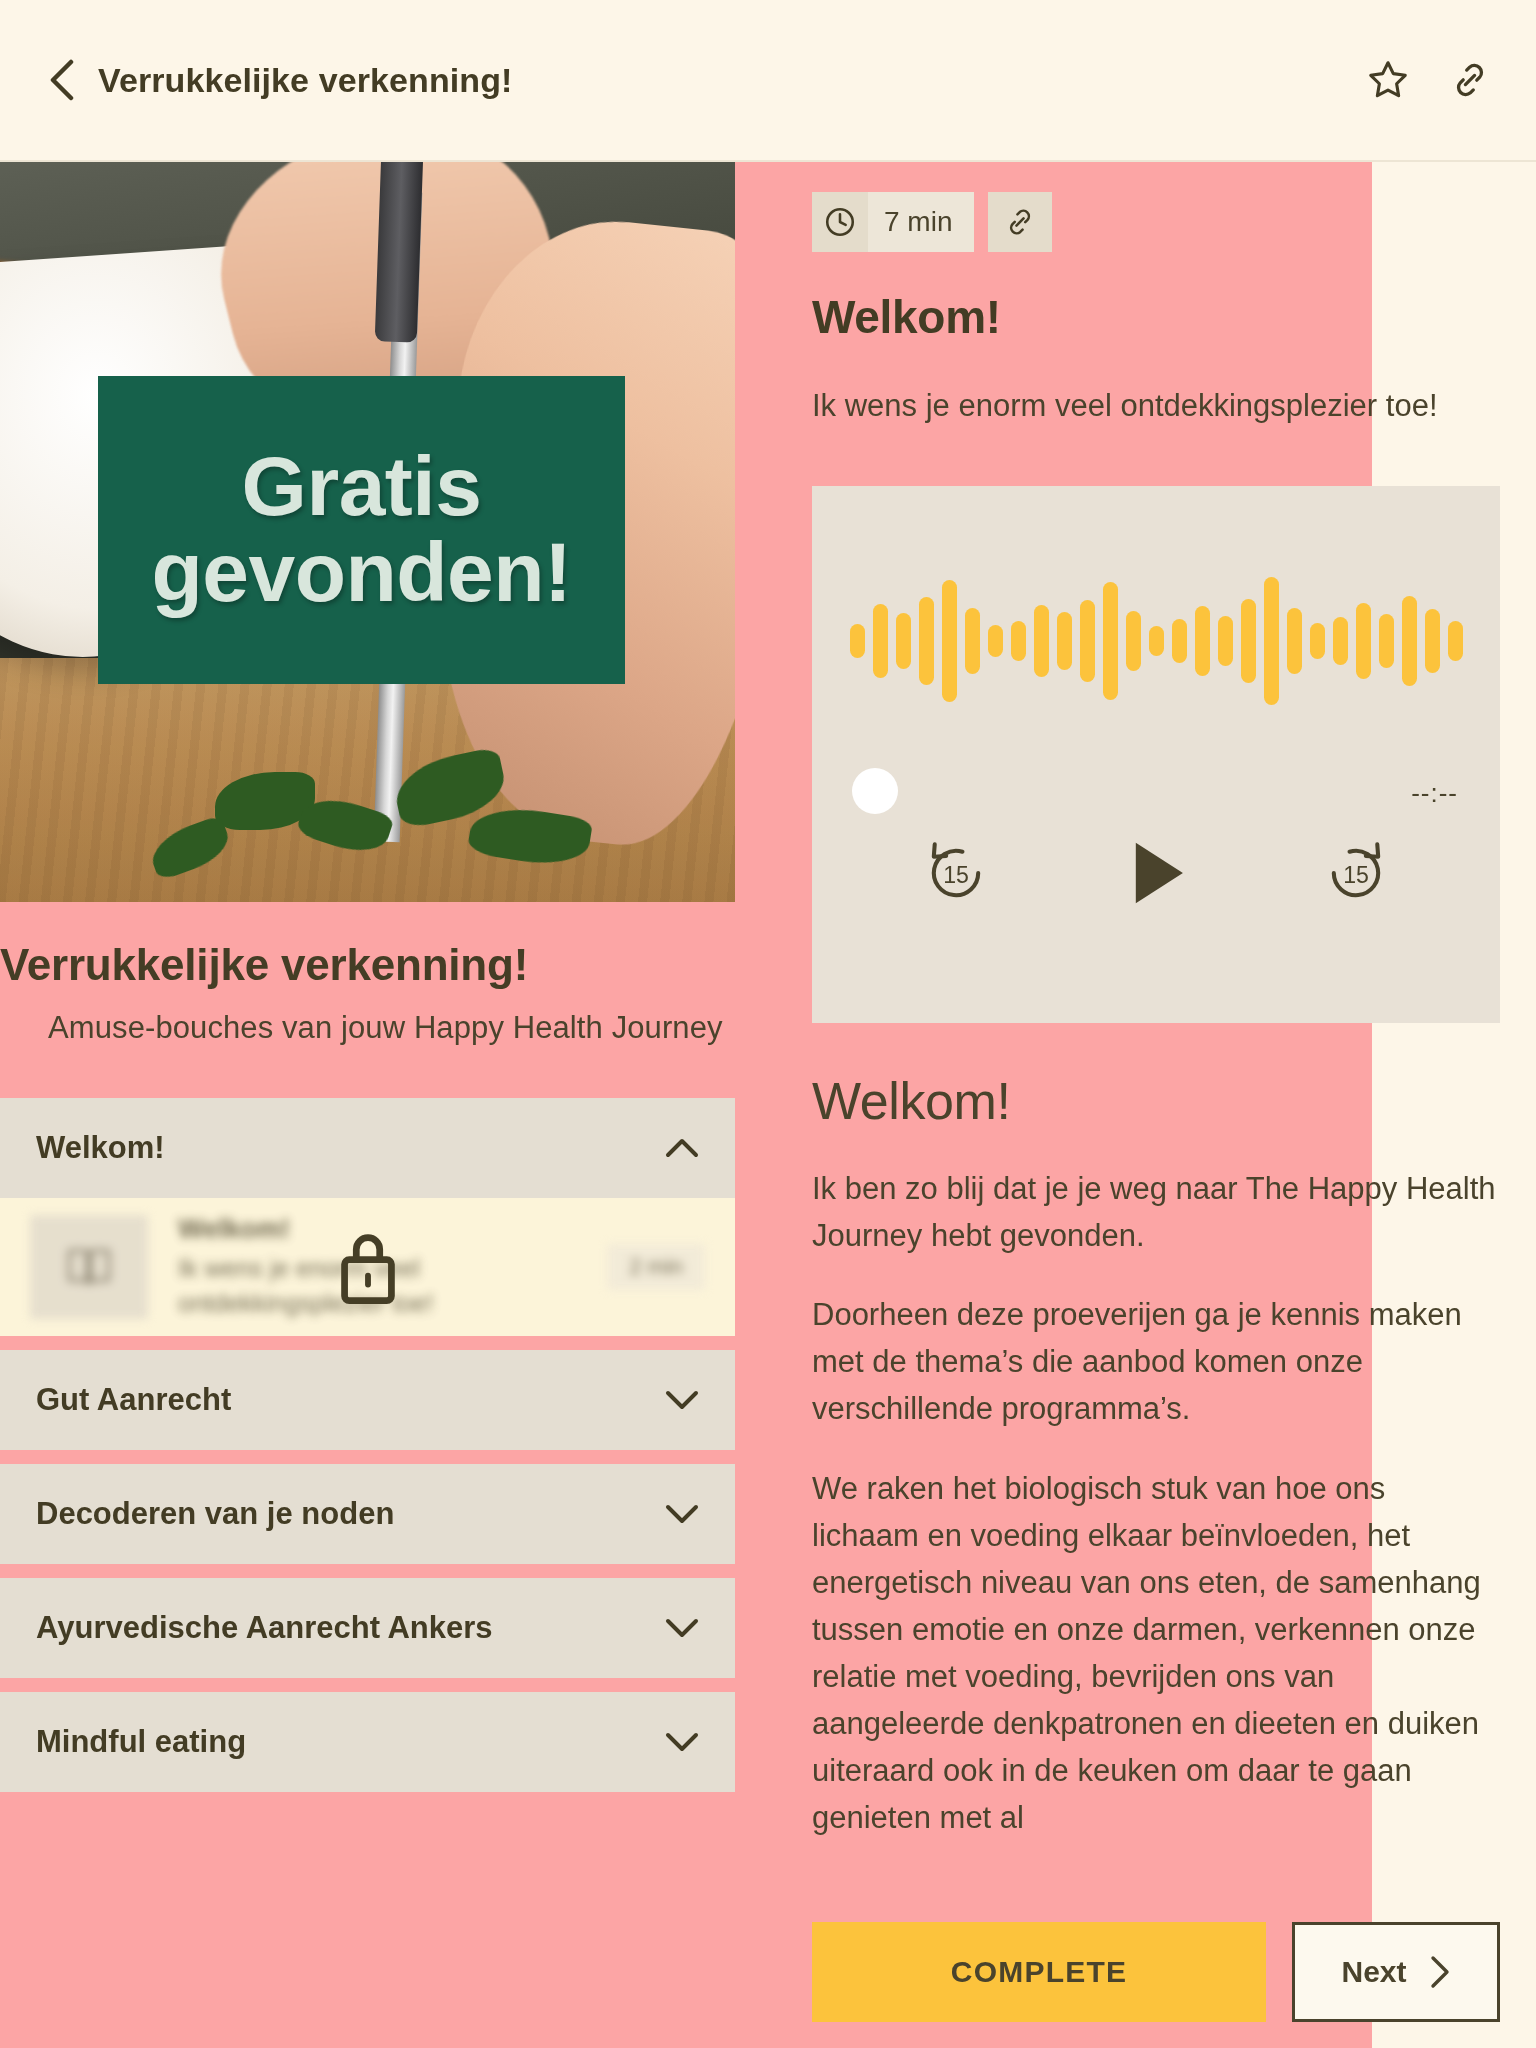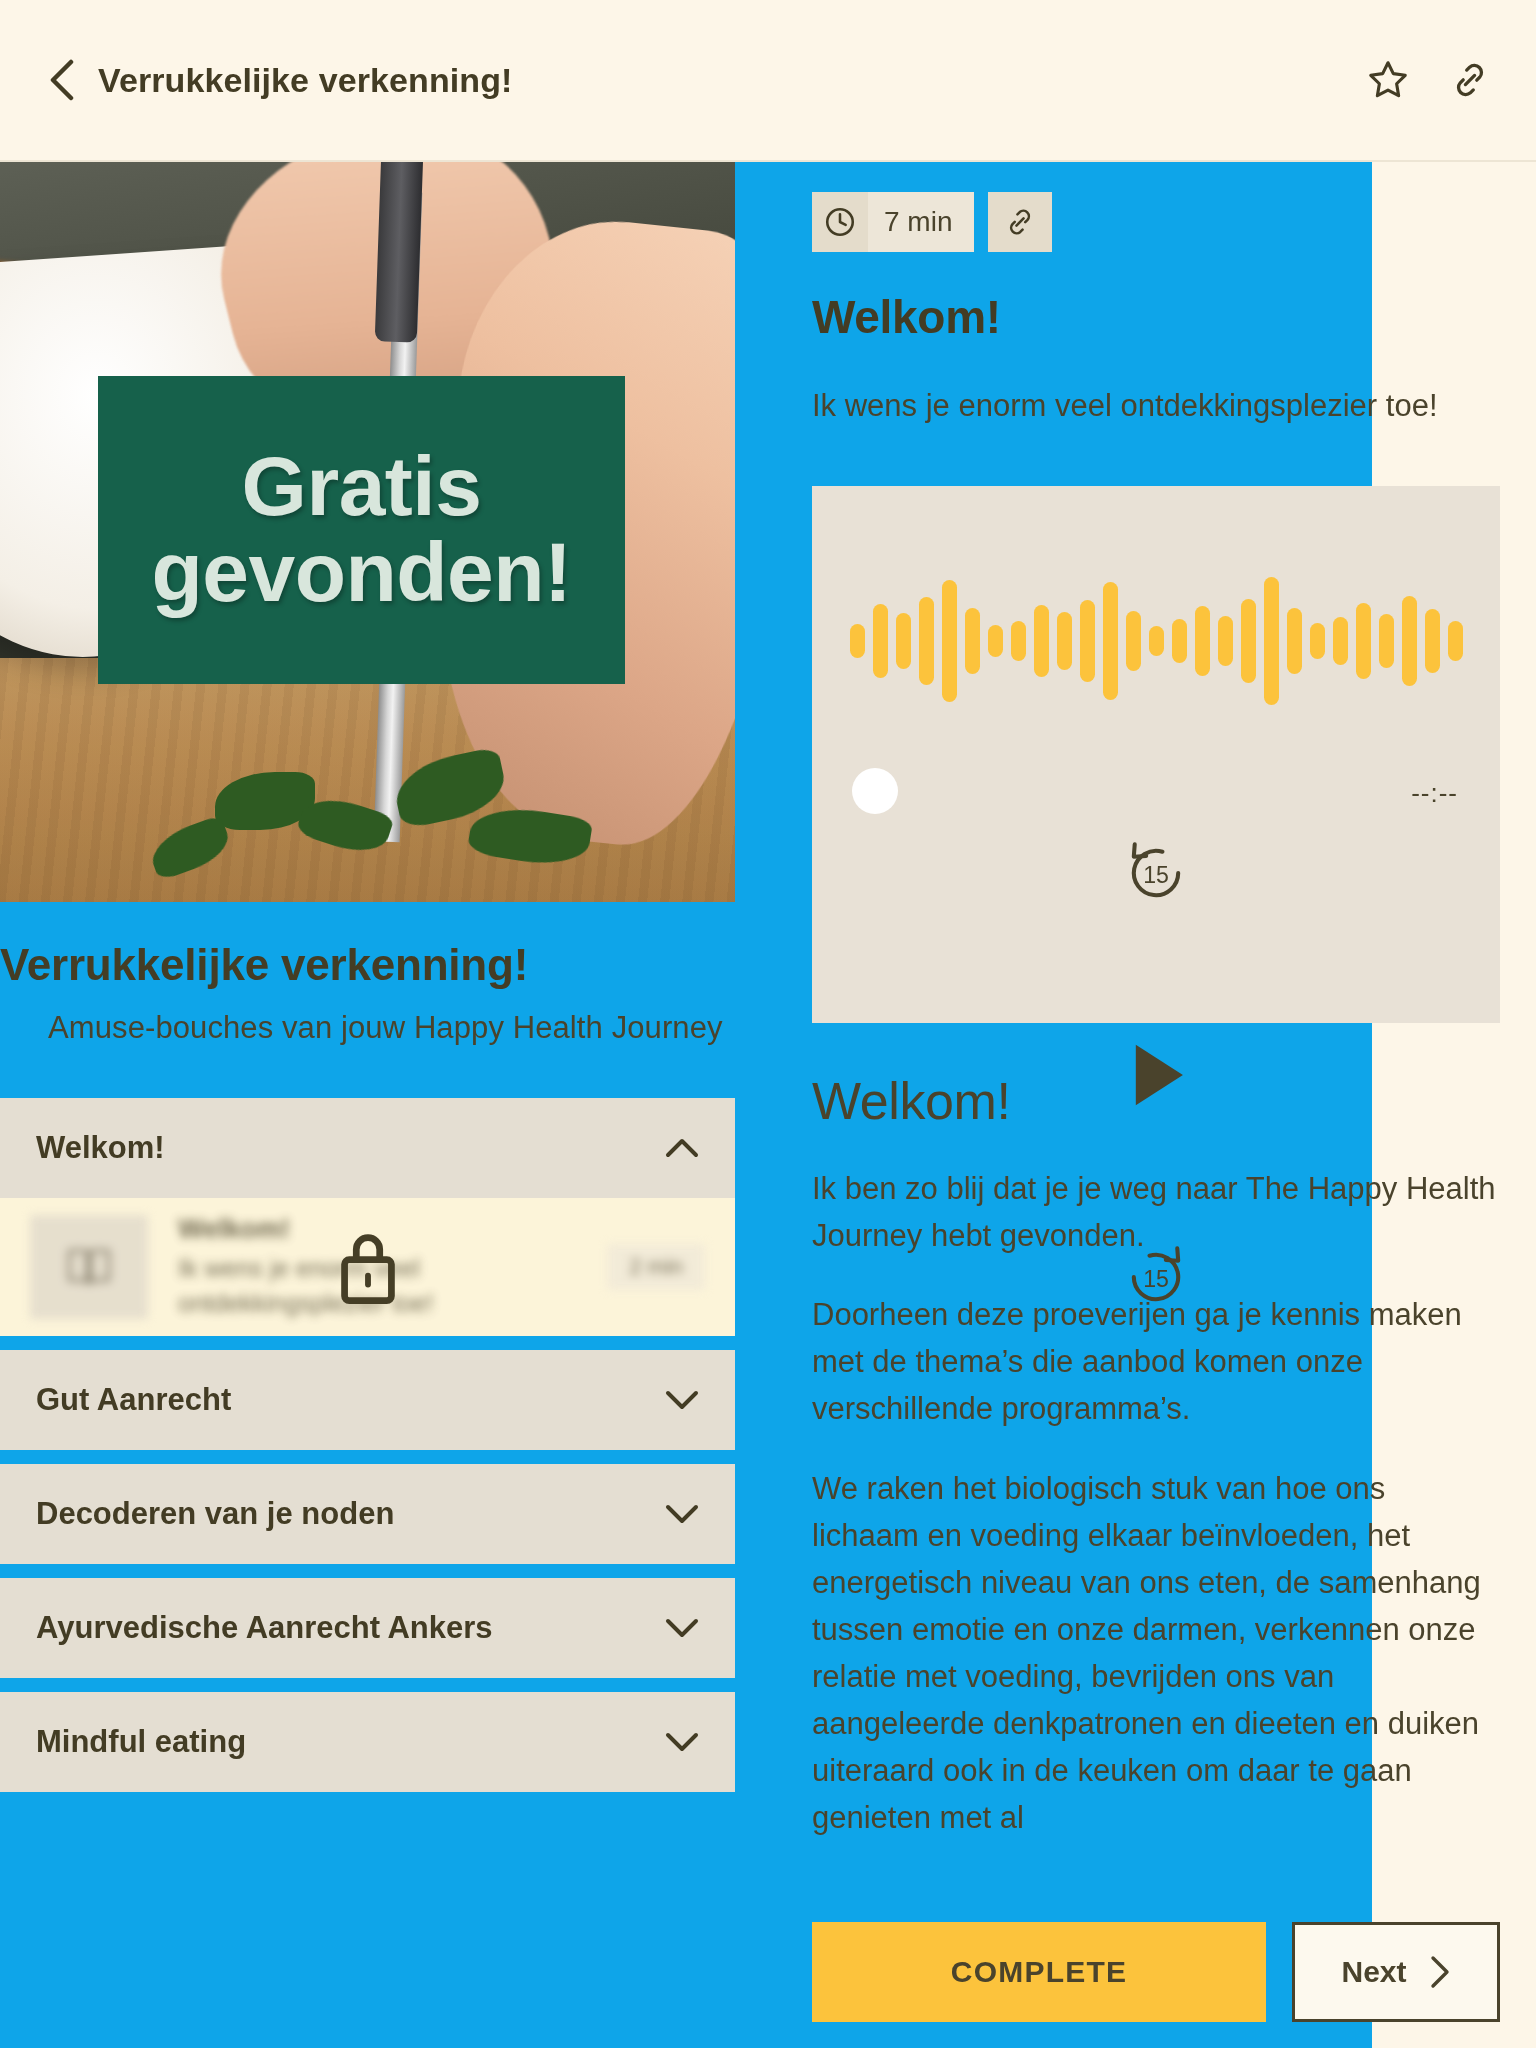--- a/index.html
+++ b/index.html
@@ -3,21 +3,21 @@
 <meta charset="utf-8">
 <style>
   * { box-sizing: border-box; margin: 0; padding: 0; }
   html, body {
     width: 1536px; height: 2048px;
     background: #FDF6E8;
     font-family: "Liberation Sans", sans-serif;
     color: #46402A;
     overflow: hidden;
   }
-  #app { position: relative; width: 1372px; height: 2048px; background: #0ea5e9; }
+  #app { position: relative; width: 1372px; height: 2048px; background: #fca5a5; }
 
   
   .topbar {
     position: absolute; left: 0; top: 0; width: 1536px; height: 162px;
     background: #FDF6E8; border-bottom: 2px solid #EDE5D4;
     display: flex; align-items: center; padding: 0 40px;
   }
   .back-btn {
     width: 44px; height: 44px; display: flex; align-items: center; justify-content: center;
     cursor: pointer; flex: none;
@@ -149,21 +149,21 @@
     margin-top: 58px; width: 688px; height: 537px; background: #E8E1D6;
     position: relative;
   }
   .waveform { position: absolute; left: 0; right: 0; top: 60px; height: 190px; display: flex; align-items: center; justify-content: center; gap: 8px; }
   .wbar { width: 15px; background: #FCC33C; border-radius: 8px; }
   .scrubber {
     position: absolute; left: 40px; top: 282px; width: 46px; height: 46px;
     background: #FFFFFF; border-radius: 50%; cursor: pointer;
   }
   .time-remaining { position: absolute; right: 42px; top: 292px; font-size: 26px; color: #4A432C; letter-spacing: 1px; }
-  .controls { position: absolute; left: 0; right: 0; top: 350px; display: flex; align-items: center; justify-content: center; gap: 128px; flex-direction: column; }
+  .controls { position: absolute; left: 0; right: 0; top: 350px; display: flex; align-items: center; justify-content: center; gap: 128px; }
   .ctl { cursor: pointer; display: flex; align-items: center; justify-content: center; }
 
   
   .body-h1 { font-size: 52px; color: #4A432C; margin-top: 48px; font-weight: 400; letter-spacing: -.4px; }
   .body-p { font-size: 31px; color: #4A432C; line-height: 1.52; margin-top: 32px; }
   .body-p.first { margin-top: 34px; }
 
   
   .actions { position: absolute; left: 812px; top: 1760px; width: 688px; display: flex; gap: 26px; }
   .btn-complete {

